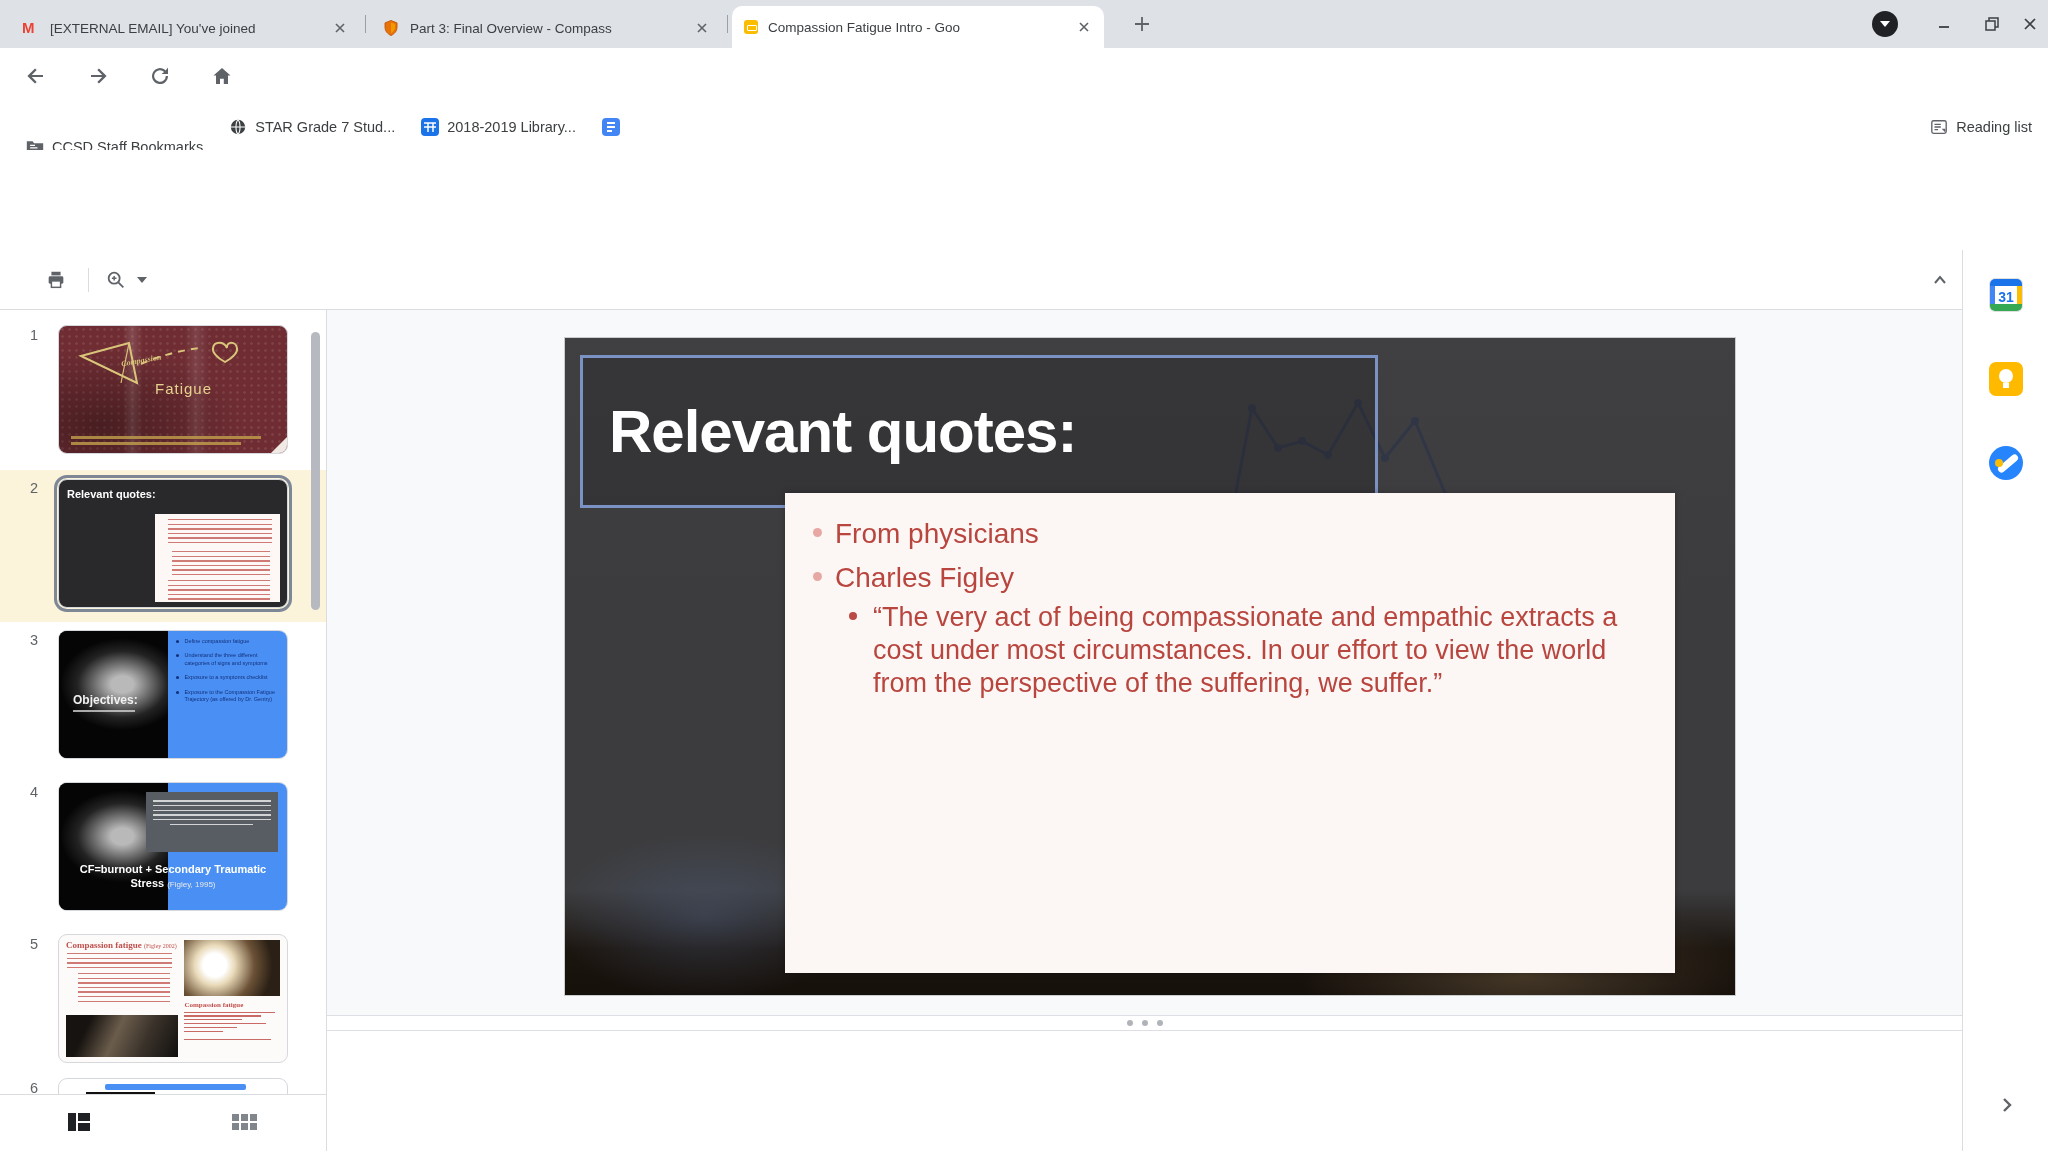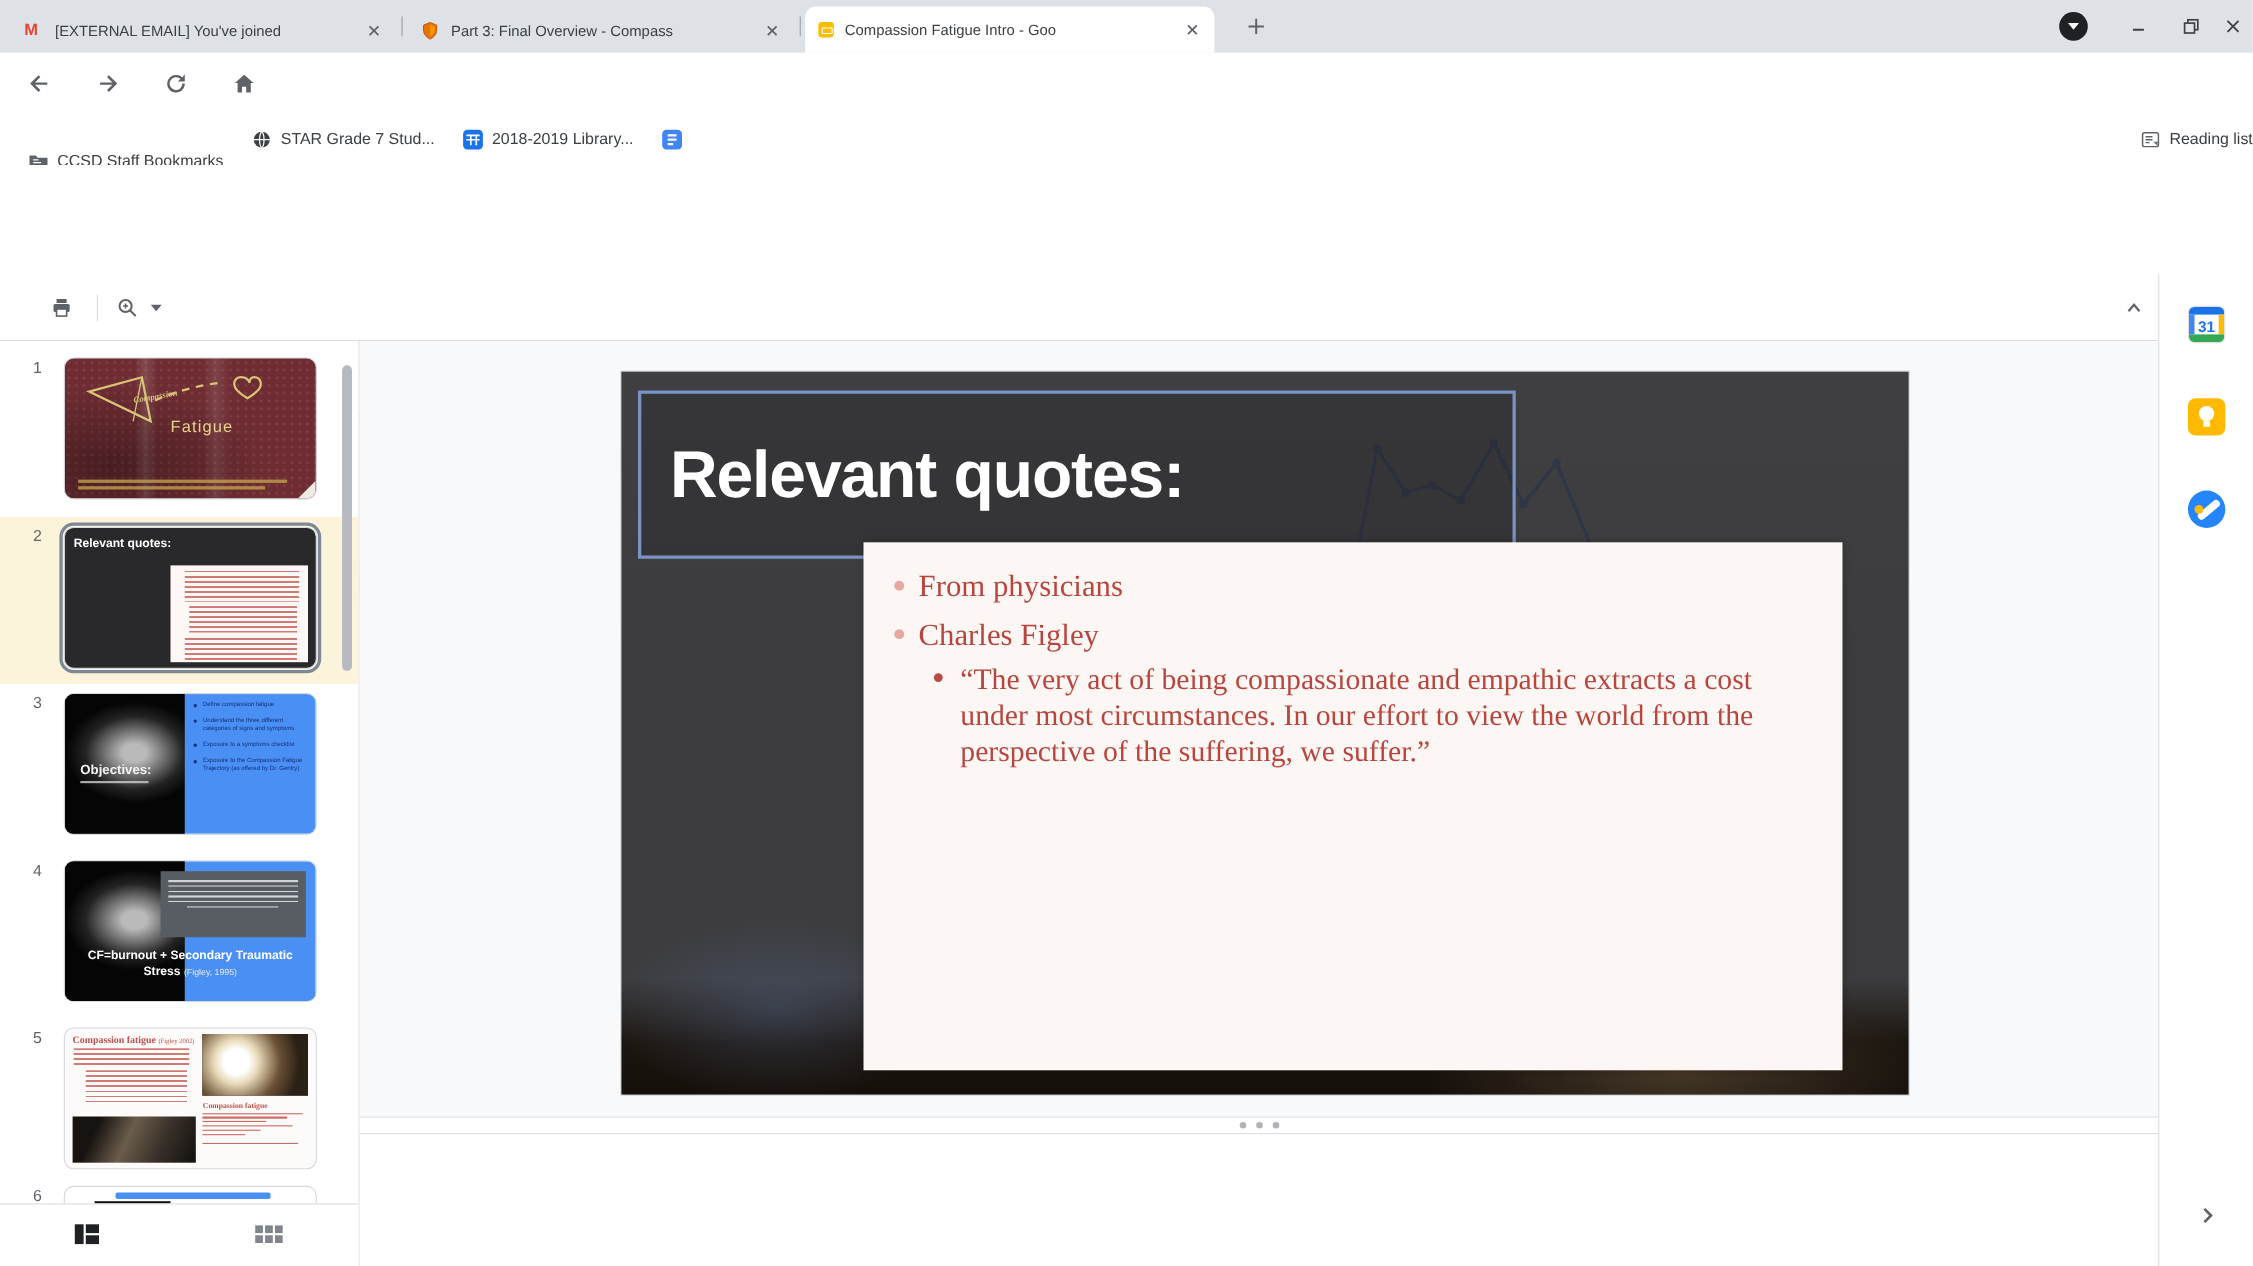--- a/index.html
+++ b/index.html
@@ -146,21 +146,21 @@
       radial-gradient(ellipse 300px 100px at 82% 97%, rgba(122,100,72,.45), transparent 75%),
       linear-gradient(180deg, rgba(66,66,68,.6) 0%, rgba(56,56,58,0) 40%),
       linear-gradient(180deg, transparent 84%, rgba(24,17,10,.9) 93%, #16100b 100%);}
   #slidechart{position:absolute;left:625px;top:35px;opacity:.5;}
   #titlebox{position:absolute;left:15px;top:17px;width:798px;height:153px;border:3px solid #7a92c4;
             background:rgba(28,28,30,.25);display:flex;align-items:center;box-sizing:border-box;cursor:pointer;}
   #titlebox h1{margin:0 0 0 26px;font:700 60px "Liberation Sans",sans-serif;color:#fff;letter-spacing:-1px;}
   #quotebox{position:absolute;left:220px;top:155px;width:890px;height:480px;background:#fcf7f4;
             box-sizing:border-box;padding:22px 44px 10px 24px;cursor:pointer;
             box-shadow:0 0 6px rgba(0,0,0,.25);}
-  .q{position:relative;font-family:Liberation Serif, serif;color:#b9453f;line-height:1.22;}
+  .q{position:relative;font-family:Liberation Sans, sans-serif;color:#b9453f;line-height:1.22;}
   .q.l1{font-size:28px;padding-left:26px;margin-top:2px;}
   .q.l1::before{content:"";position:absolute;left:4px;top:11px;width:9px;height:9px;border-radius:50%;background:#e7a8a3;}
   .q.l2{font-size:27px;padding-left:64px;margin-top:6px;}
   .q.l2::before{content:"";position:absolute;left:40px;top:11px;width:8px;height:8px;border-radius:50%;background:#bc4a44;}
   #notesbar{position:absolute;left:0;top:705px;width:1635px;height:16px;background:#fff;
             border-top:1px solid #dcdfe3;border-bottom:1px solid #dcdfe3;box-sizing:border-box;
             display:flex;align-items:center;justify-content:center;gap:9px;cursor:row-resize;}
   #notesbar i{width:6px;height:6px;border-radius:50%;background:#b0b3b8;}
 
   
@@ -335,21 +335,21 @@
     <span>2018-2019 Library...</span>
   </div>
   <div class="bm">
     <span class="bmsq" style="background:#4285f4;position:relative;">
       <svg width="18" height="18" viewBox="0 0 18 18">
           <path d="M5 5h8M5 9h8M5 13h5" stroke="#fff" stroke-width="2"></path>
         </svg>
     </span>
   </div>
   <div style="flex:1;"></div>
-  <div class="bm" style="">
+  <div class="bm" style="margin-right:16px;">
     <svg width="18" height="18" viewBox="0 0 20 20">
         <rect x="2" y="3" width="16" height="14" rx="2" fill="none" stroke="#5f6368" stroke-width="1.5"></rect>
         <path d="M5 7h7M5 10h7M5 13h4" stroke="#5f6368" stroke-width="1.4"></path>
         <path d="M13 12l4 4v-4z" fill="#5f6368"></path>
       </svg>
     <span>Reading list</span>
   </div>
 </div>
 
 <div id="appheader">

